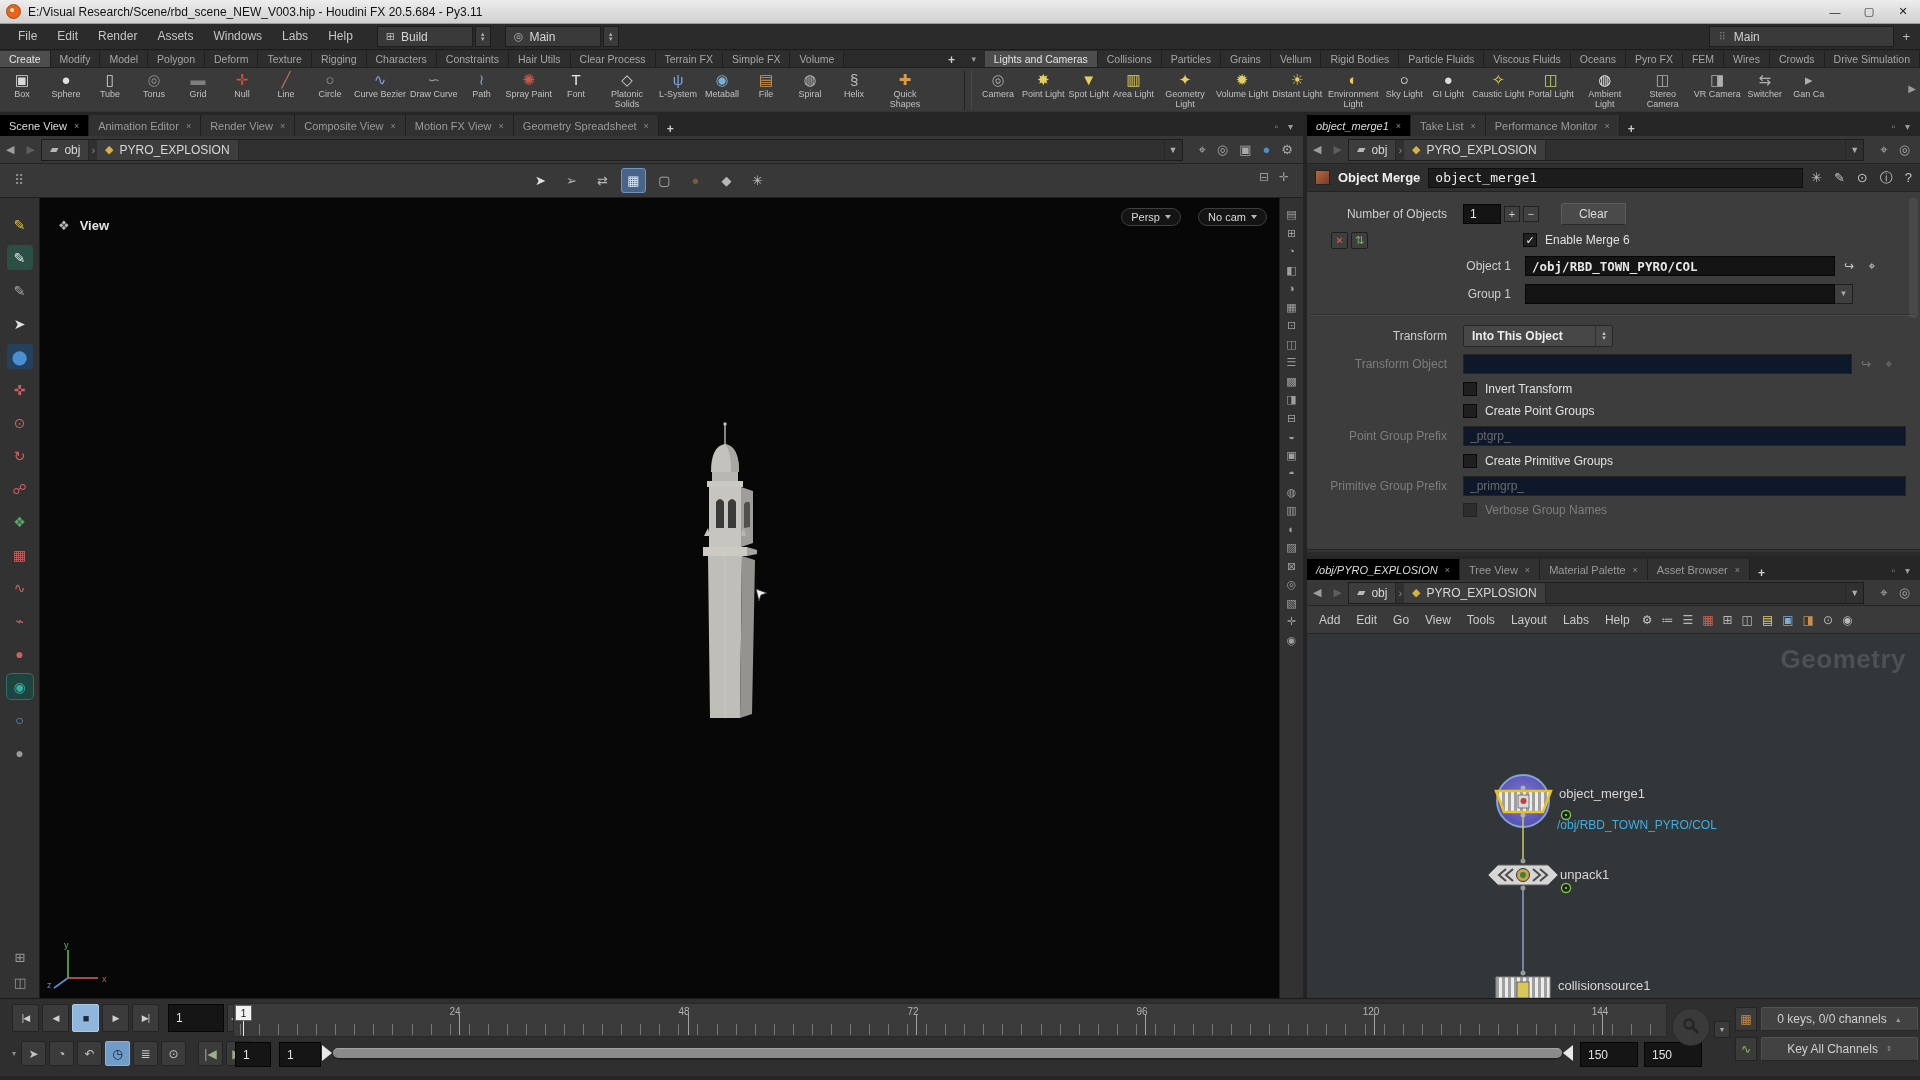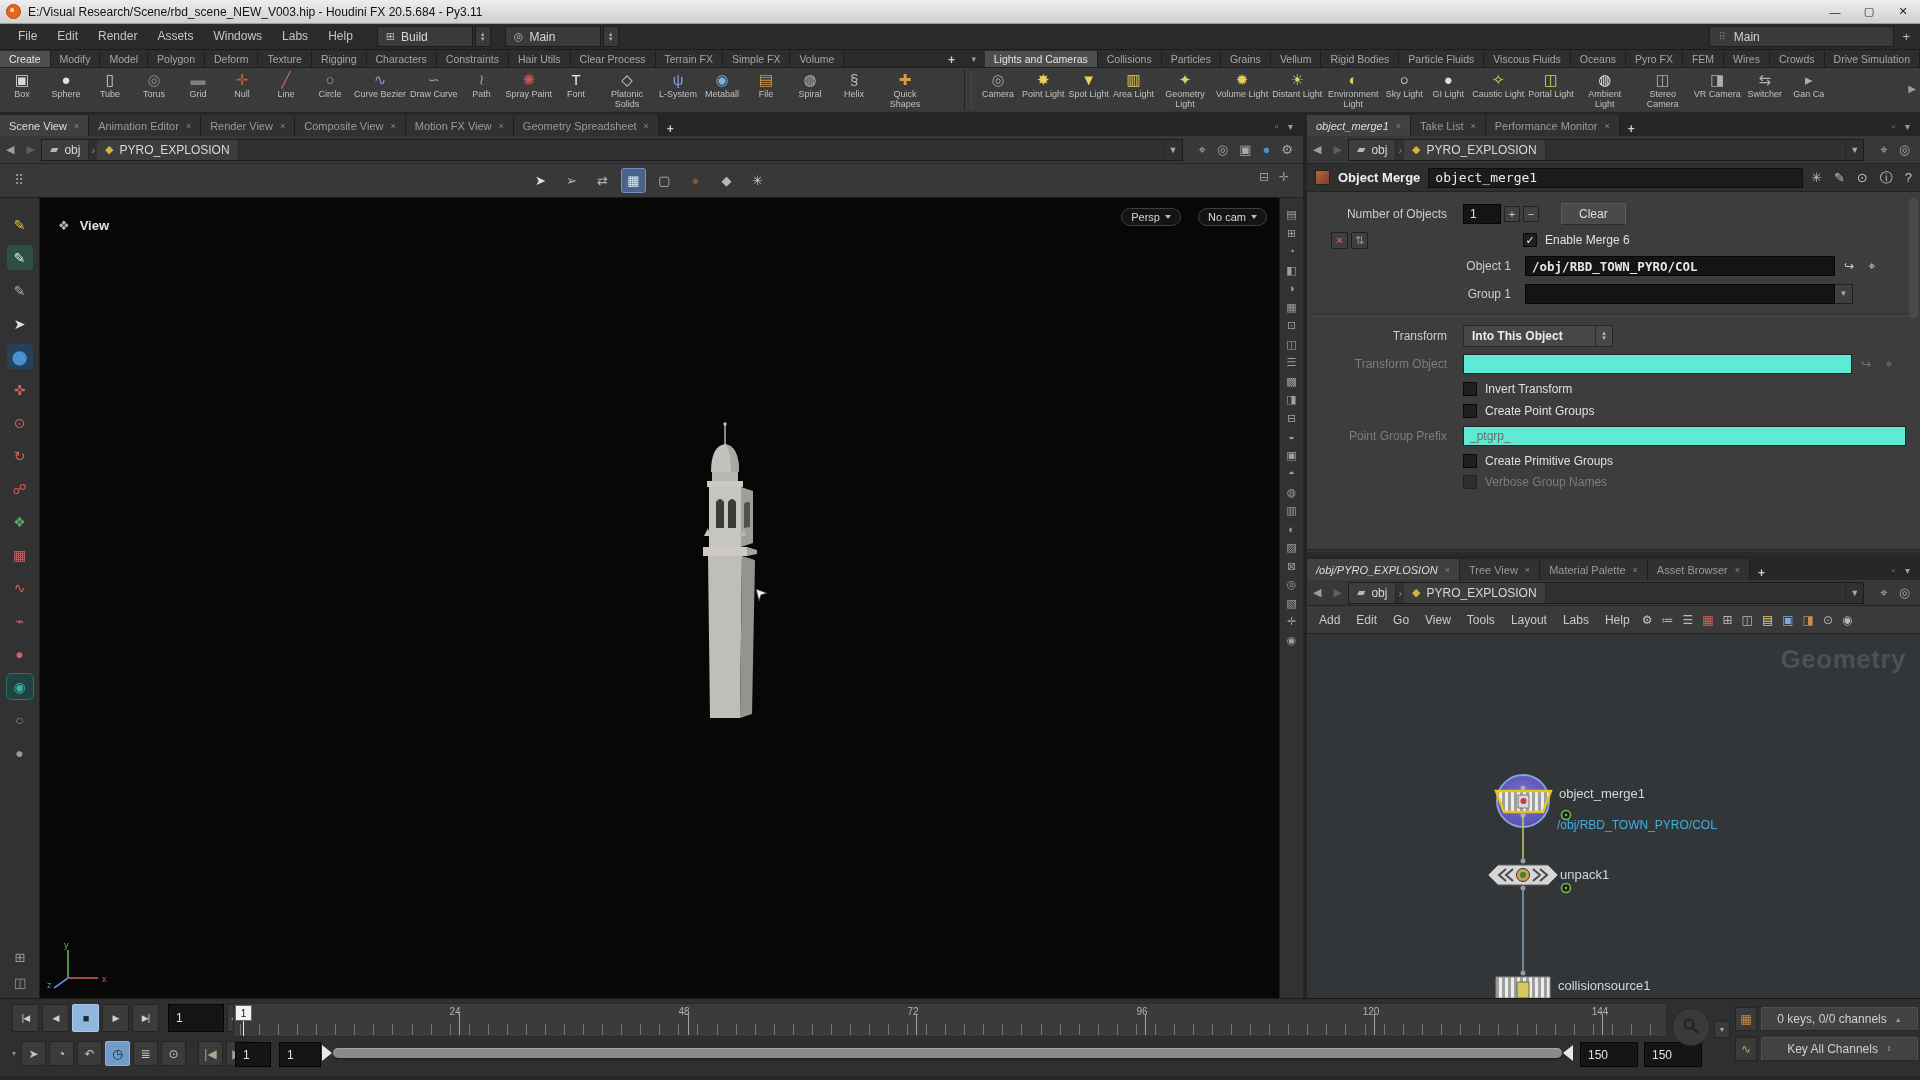--- a/index.html
+++ b/index.html
@@ -40,21 +40,21 @@
   .tool{min-width:44px;max-width:58px;display:flex;flex-direction:column;align-items:center;padding:1px 2px;color:#c0c0c0;}
   .tool .g{font-size:15px;height:19px;line-height:19px;}
   .tool .tl{font-size:9px;line-height:9.5px;text-align:center;margin-top:1px;}
   .shelf-ovf{margin-left:auto;color:#9a9a9a;font-size:10px;padding:14px 4px 0 0;}
 
   
   .panetabs{position:absolute;top:112px;height:24px;background:#262626;display:flex;align-items:flex-end;}
   .panetabs.left{left:0;width:1303px;}
   .panetabs.right{left:1307px;width:613px;}
   .ptab{display:flex;align-items:center;gap:7px;padding:0 9px;height:21px;font-size:11px;color:#9a9a9a;background:#313131;border-right:1px solid #1f1f1f;white-space:nowrap;}
-  .ptab.active{background:#404040;color:#dedede;}
+  .ptab.active{background:#000000;color:#dedede;}
   .ptab.it .ptl{font-style:italic;}
   .ptab .x{font-size:9px;color:#8a8a8a;}
   .prow-icons{margin-left:auto;display:flex;gap:10px;padding:0 10px 4px 0;color:#9a9a9a;font-size:10px;}
 
   
   .pathbar{position:absolute;top:136px;height:28px;background:#383838;display:flex;align-items:center;border-bottom:1px solid #242424;}
   .pathbar.leftp{left:0;width:1303px;}
   .pathbar.rightp{left:1307px;width:613px;}
   .navarr{color:#9d9d9d;font-size:11px;padding:0 6px;}
   .navarr.dim{color:#5e5e5e;}
@@ -101,21 +101,21 @@
   .pname{flex:1;max-width:375px;height:20px;background:#1c1c1c;border:1px solid #0e0e0e;color:#ececec;font-family:"DejaVu Sans Mono",monospace;font-size:13px;padding:0 6px;}
   .phicons{margin-left:auto;display:flex;gap:12px;color:#c4c4c4;font-size:13px;align-items:center;}
   .pbody{padding-top:6px;font-size:12px;position:relative;}
   .prow{display:flex;align-items:center;height:24px;margin:4px 0;}
   .plabel{width:140px;text-align:right;margin-right:16px;color:#cdcdcd;white-space:nowrap;}
   .plabel.w2{width:204px;margin-right:14px;}
   .plabel.dim{color:#7d7d7d;}
   .pfield{height:20px;background:#141414;border:1px solid #060606;color:#e6e6e6;font-size:12px;padding:0 6px;font-family:"Liberation Sans","DejaVu Sans",sans-serif;}
   .pfield.mono{font-family:"DejaVu Sans Mono",monospace;font-weight:bold;font-size:12.5px;}
   .pfield::placeholder{color:#6a6a6a;}
-  .pfield:disabled{background:#5eead4;border-color:#242424;color:#777;}
+  .pfield:disabled{background:#0f172a;border-color:#242424;color:#777;}
   .sqbtn{width:16px;height:16px;margin-left:3px;background:#414141;border:1px solid #222;color:#ccc;font-size:11px;line-height:14px;text-align:center;}
   .pbtn{height:22px;margin-left:22px;padding:0 17px;background:#4a4a4a;border:1px solid #5c5c5c;border-bottom-color:#2a2a2a;border-radius:2px;color:#dcdcdc;font-size:12px;}
   .cb{width:14px;height:14px;background:#1f1f1f;border:1px solid #0a0a0a;display:flex;align-items:center;justify-content:center;font-size:11px;color:#f0f0f0;margin-right:8px;flex:none;}
   .cb.dim{opacity:.5;}
   .cbl{color:#e0e0e0;}
   .cbl.dim{color:#7d7d7d;}
   .mpbtn{width:17px;height:17px;background:#3f3f3f;border:1px solid #1f1f1f;font-size:11px;line-height:15px;text-align:center;border-radius:2px;}
   .mpbtn.del{color:#d05a4a;font-weight:bold;}
   .mpbtn.mv{color:#7ab06a;}
   .fic{width:18px;height:18px;margin-left:5px;display:flex;align-items:center;justify-content:center;color:#c8c8c8;font-size:12px;}
@@ -761,20 +761,24 @@
         <span class="cb" style="margin-left:156px"></span>
         <span class="cbl">Create Point Groups</span>
       </div>
       <div class="prow" style="margin-top:1px">
         <span class="plabel dim">Point Group Prefix</span>
         <input class="pfield" style="width: 443px;" disabled="" placeholder="_ptgrp_">
       </div>
       <div class="prow" style="height:18px">
         <span class="cb" style="margin-left:156px"></span>
         <span class="cbl">Create Primitive Groups</span>
+      </div>
+      <div class="prow" style="margin-top:1px">
+        <span class="plabel dim">Primitive Group Prefix</span>
+        <input class="pfield" style="width: 443px;" disabled="" placeholder="_primgrp_">
       </div>
       <div class="prow" style="height:16px">
         <span class="cb dim" style="margin-left:156px"></span>
         <span class="cbl dim">Verbose Group Names</span>
       </div>
     </div>
     <div class="pscroll"></div>
     <div class="psash">┄┄┄</div>
   </div>
 

